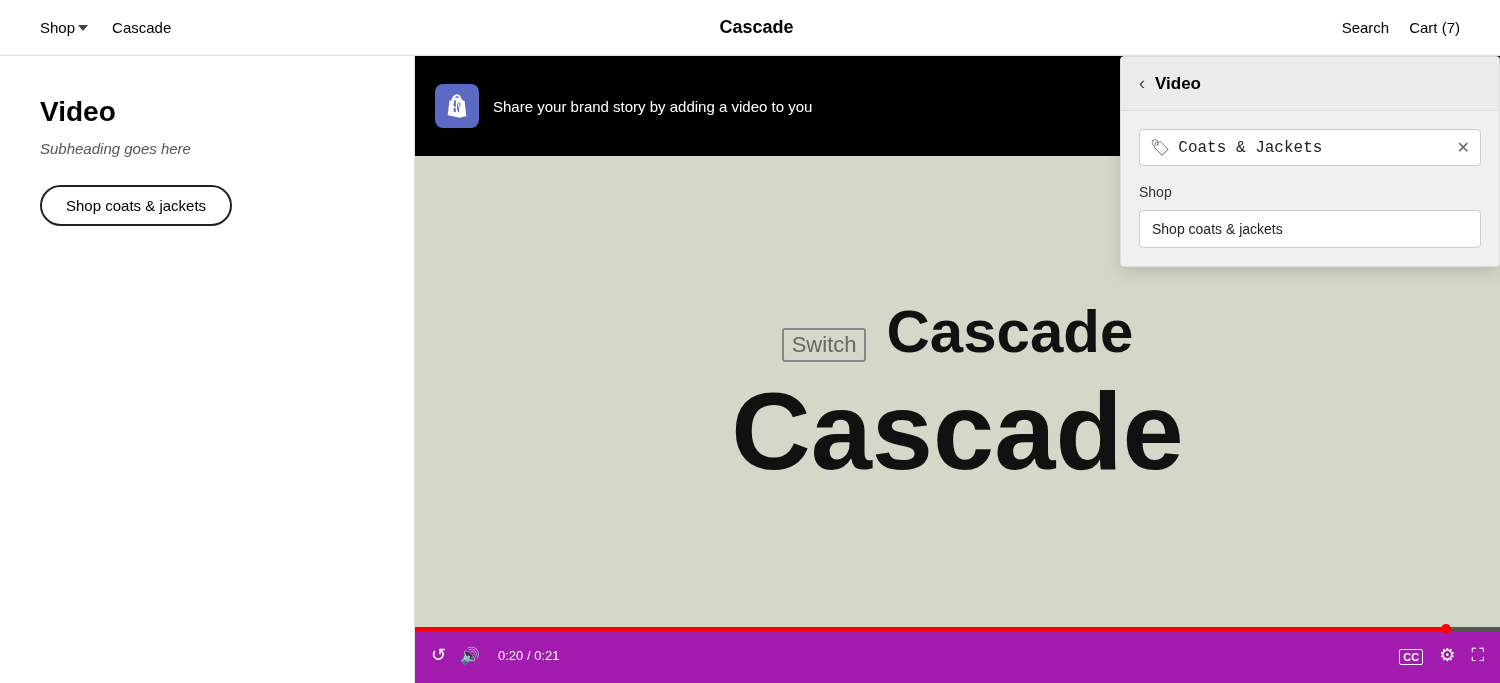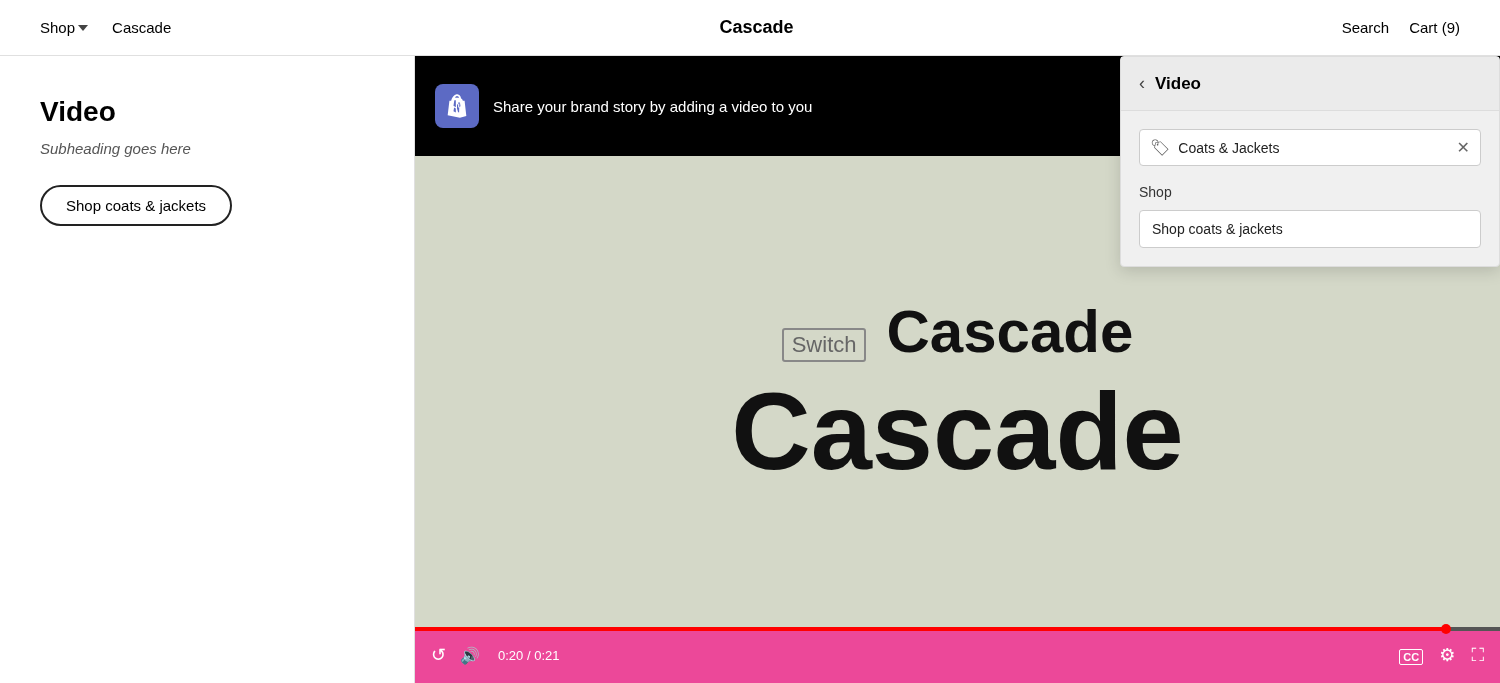--- a/index.html
+++ b/index.html
@@ -106,21 +106,21 @@
       line-height: 1;
     }
 
     
     .video-controls {
       position: absolute;
       bottom: 0;
       left: 0;
       right: 0;
       height: 56px;
-      background: #ec4899;
+      background: #a21caf;
       display: flex;
       align-items: center;
       padding: 0 16px;
       gap: 14px;
     }
     .progress-bar-container {
       position: absolute;
       top: 0;
       left: 0;
       right: 0;
@@ -196,21 +196,21 @@
       display: flex;
       align-items: center;
       background: #fff;
       border: 1px solid #ccc;
       border-radius: 4px;
       padding: 8px 10px;
       gap: 8px;
       margin-bottom: 18px;
     }
     .link-input-icon { font-size: 16px; color: #555; }
-    .link-input-text { flex: 1; font-size: 14px; color: #222; }
+    .link-input-text { flex: 1; font-size: 16px; color: #222; font-family: Liberation Mono, monospace; }
     .link-clear-btn { font-size: 16px; color: #666; cursor: pointer; }
 
     
     .label-input {
       width: 100%;
       padding: 10px 12px;
       border: 1px solid #ccc;
       border-radius: 4px;
       font-size: 14px;
       background: #fff;
@@ -248,21 +248,21 @@
   <div class="nav-left">
     <div class="nav-shop">
       <span>Shop</span>
       <span class="chevron-icon"></span>
     </div>
     <span class="nav-gazette">Cascade</span>
   </div>
   <div class="nav-center">Cascade</div>
   <div class="nav-right">
     <span>Search</span>
-    <span>Cart (9)</span>
+    <span>Cart (7)</span>
   </div>
 </nav>
 
 <div class="main-layout">
 
   <div class="left-panel">
     <h1 class="page-title">Video</h1>
     <p class="page-subtitle">Subheading goes here</p>
     <button class="shop-btn">Shop coats &amp; jackets</button>
   </div>

